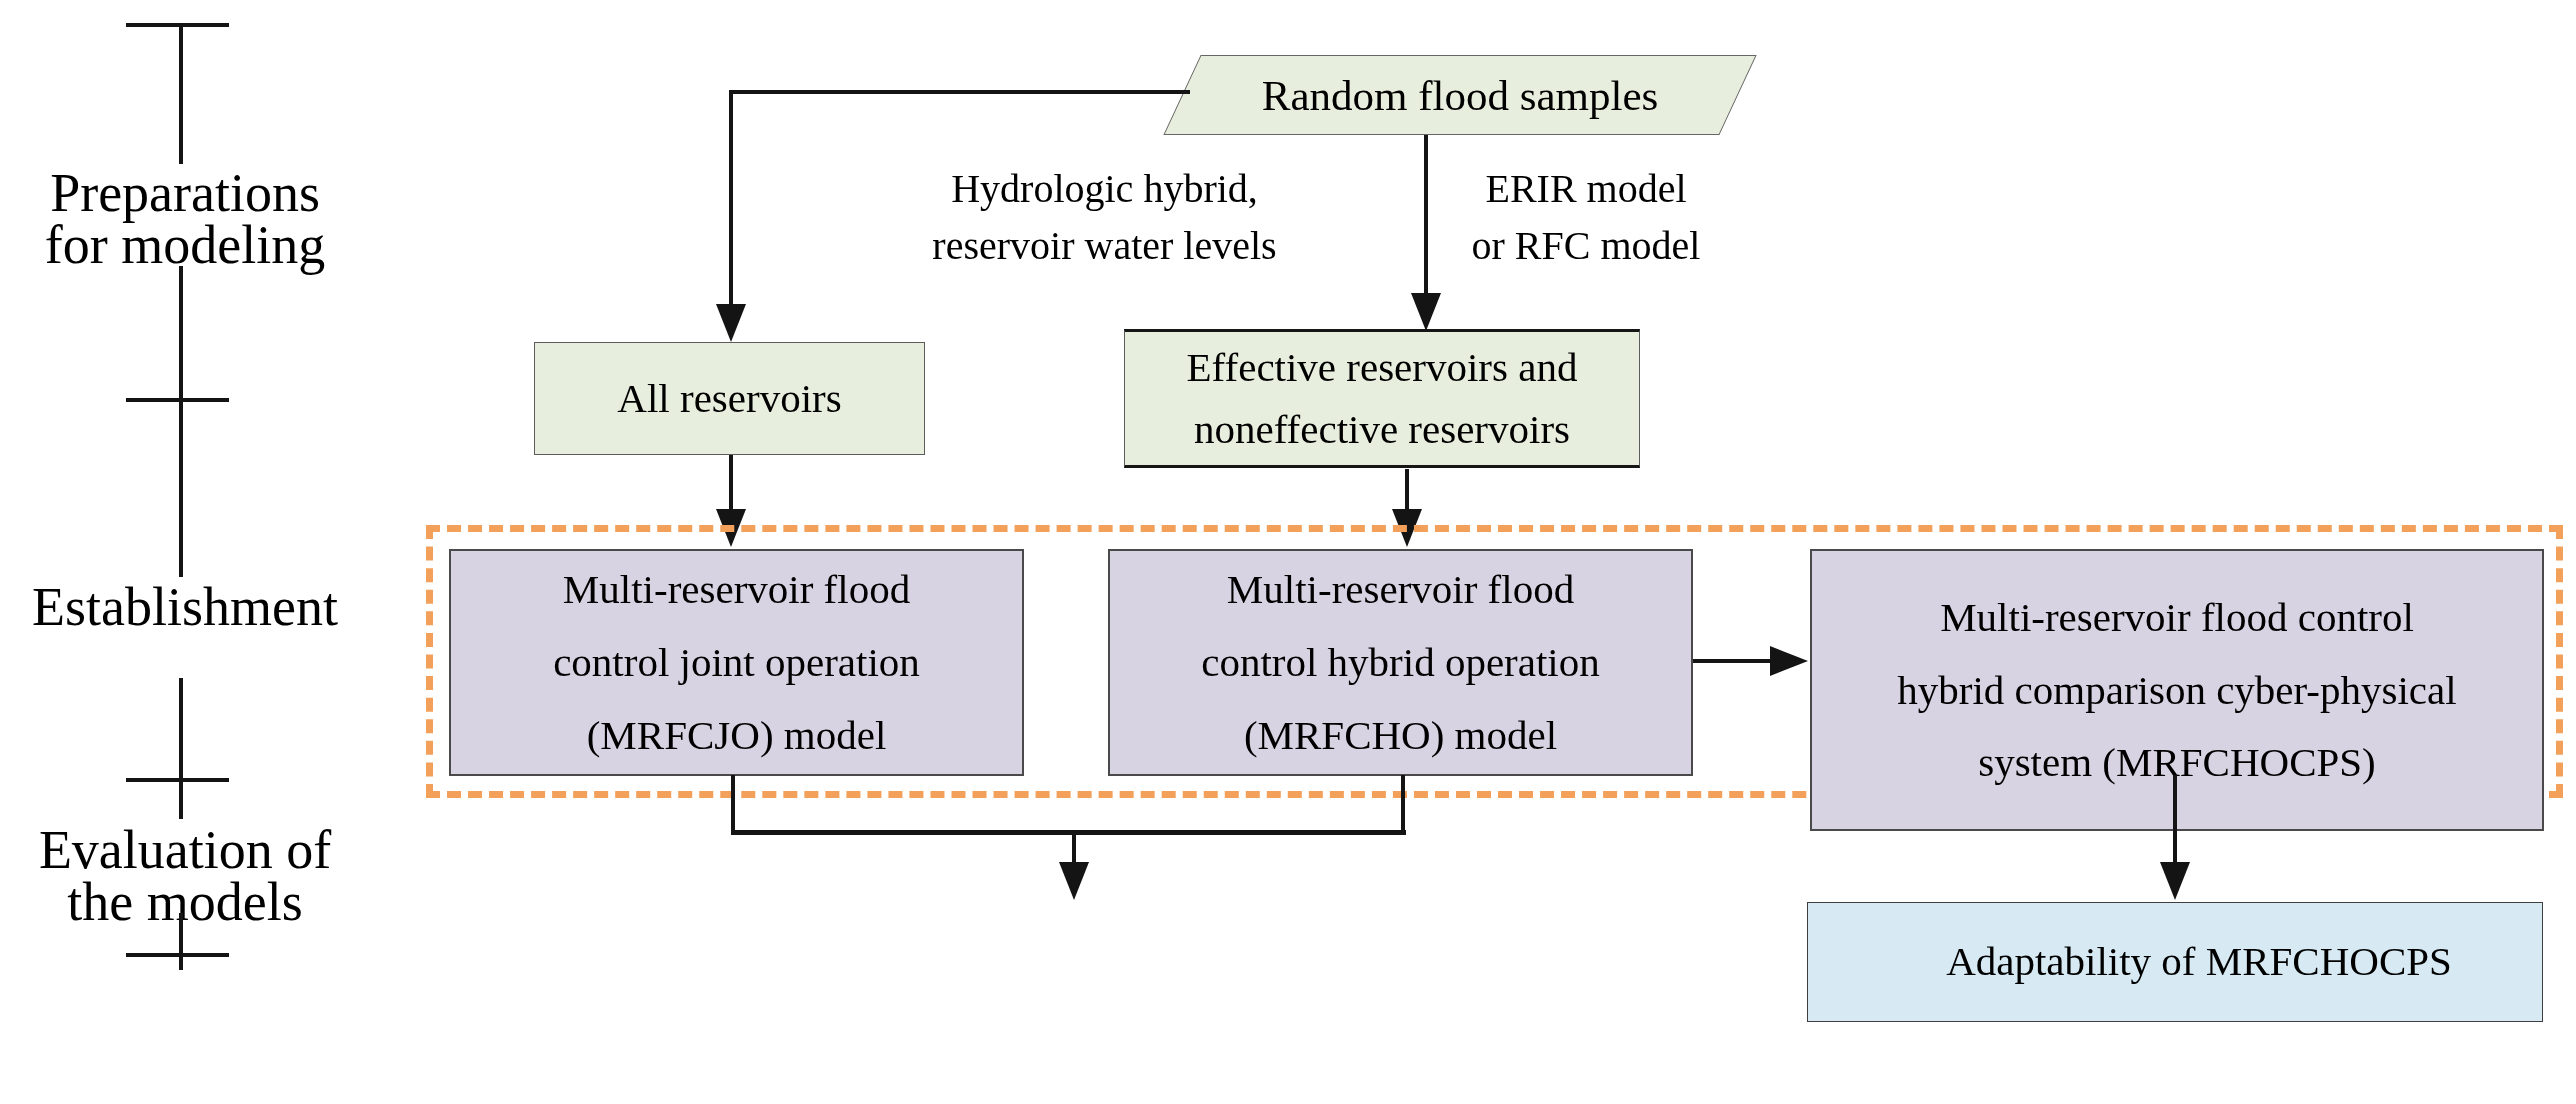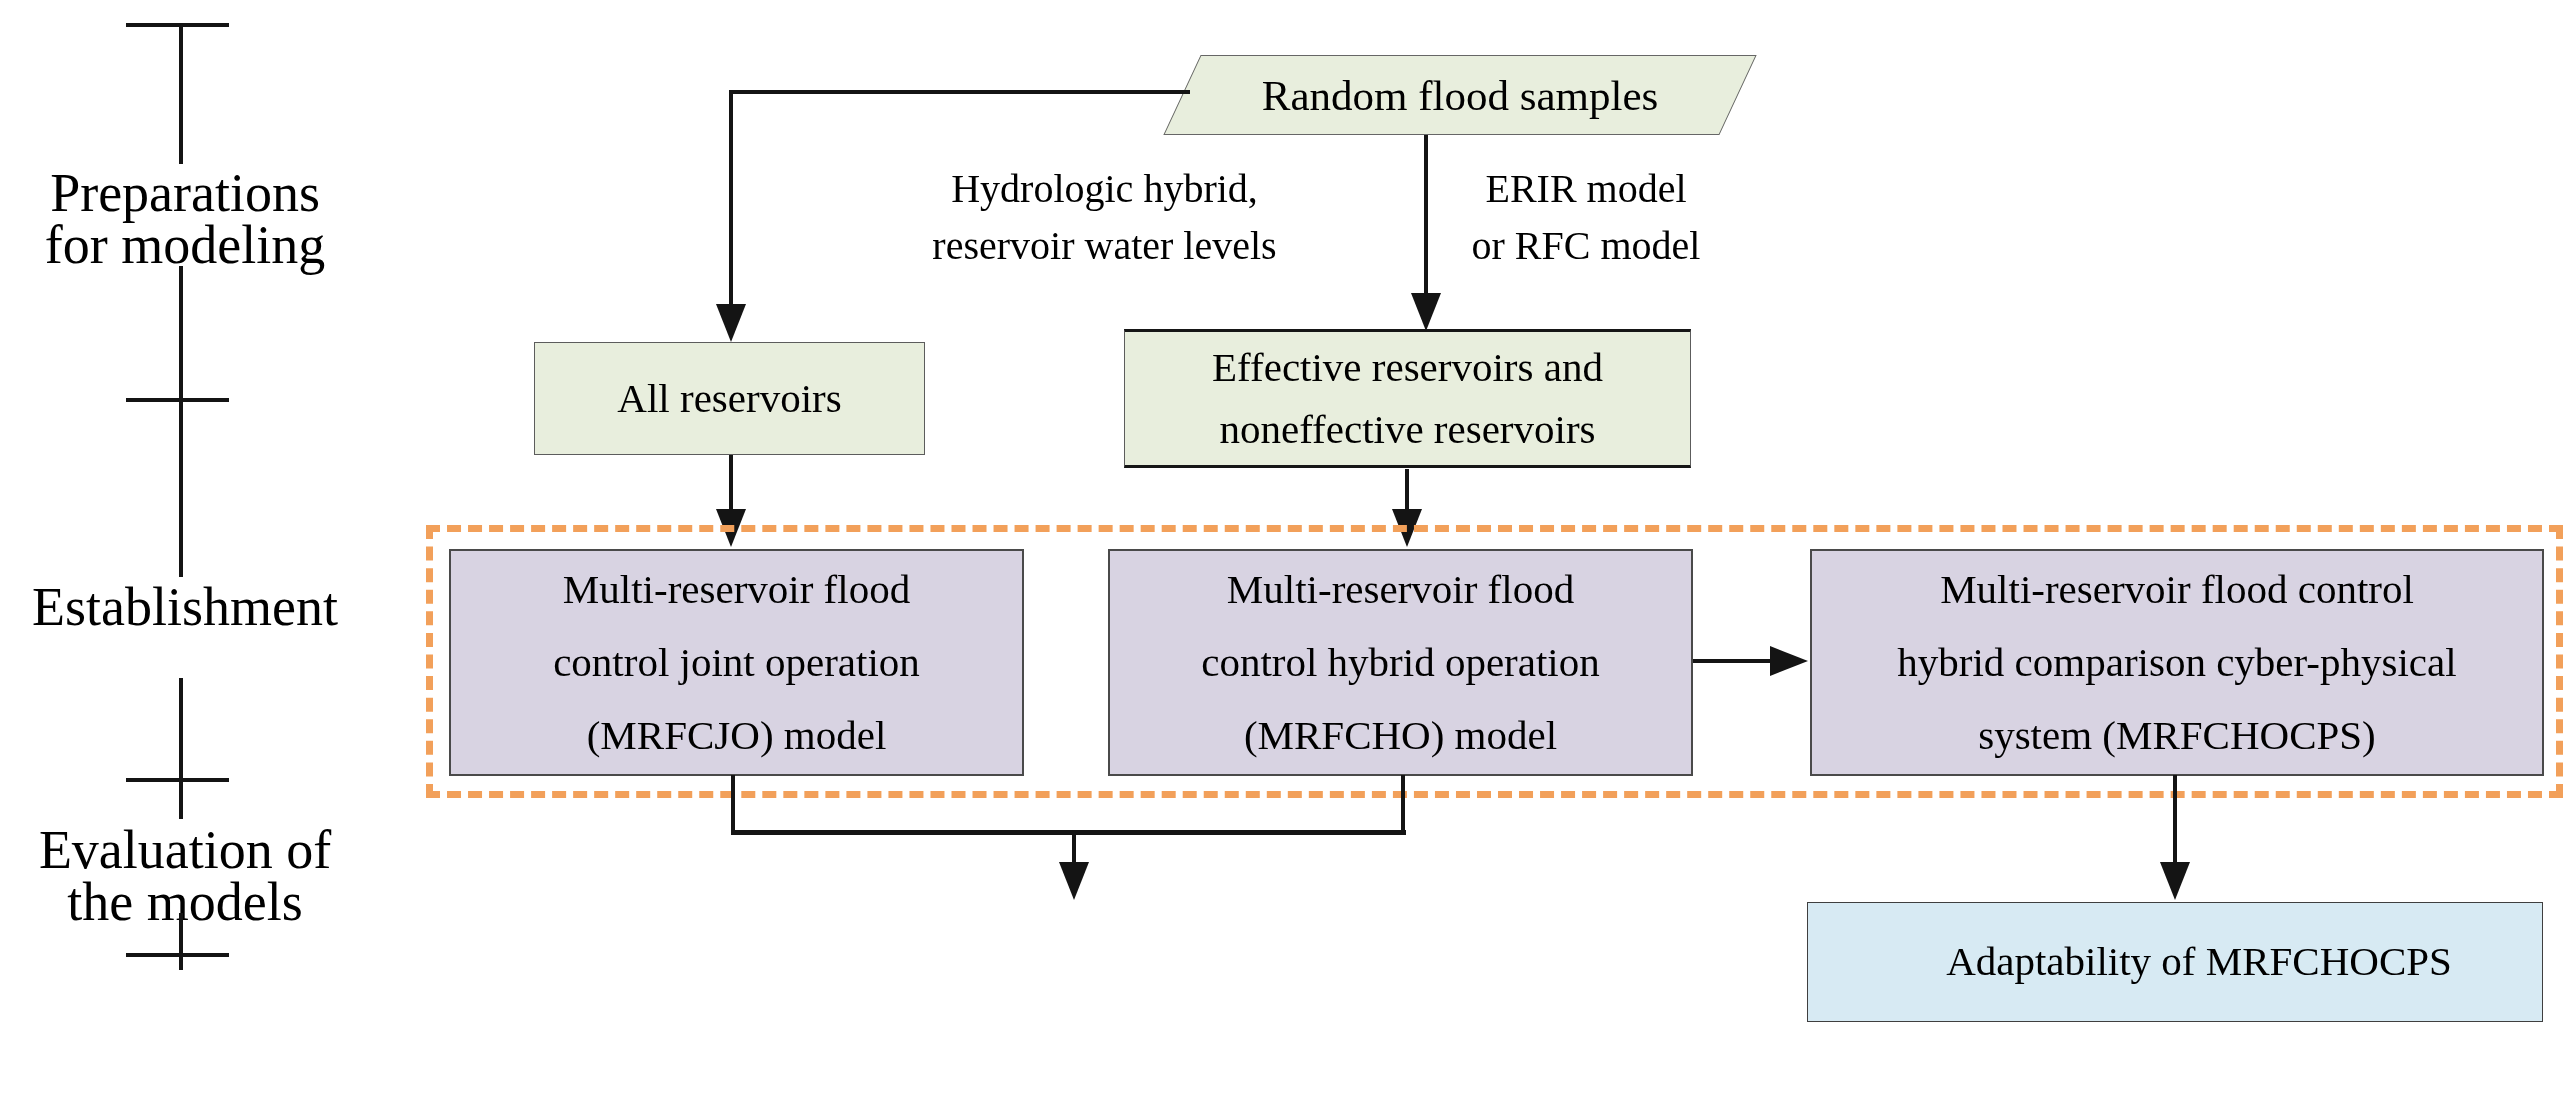--- a/index.html
+++ b/index.html
@@ -85,21 +85,21 @@
     <div>reservoir water levels</div>
   </div>
   <div class="edge-label" style="left:1408px;top:160px;width:356px;">
     <div>ERIR model</div>
     <div>or RFC model</div>
   </div>
 
   <div class="box green-box" style="left:534px;top:342px;width:391px;height:113px;">
     <div>All reservoirs</div>
   </div>
-  <div class="box green-box heavy" style="left:1124px;top:329px;width:567px;height:139px;">
+  <div class="box green-box heavy" style="left:1124px;top:329px;width:516px;height:139px;">
     <div>Effective reservoirs and</div>
     <div>noneffective reservoirs</div>
   </div>
 
   <div class="line" style="left:729px;top:455px;width:3.5px;height:57px;"></div>
   <div class="arrow-down" style="left:716px;top:509px;"></div>
   <div class="line" style="left:1405px;top:469px;width:3.5px;height:43px;"></div>
   <div class="arrow-down" style="left:1392px;top:509px;"></div>
 
   <div class="dashed-frame"></div>
@@ -107,21 +107,21 @@
   <div class="box purple-box" style="left:449px;top:549px;width:575px;height:227px;">
     <div>Multi-reservoir flood</div>
     <div>control joint operation</div>
     <div>(MRFCJO) model</div>
   </div>
   <div class="box purple-box" style="left:1108px;top:549px;width:585px;height:227px;">
     <div>Multi-reservoir flood</div>
     <div>control hybrid operation</div>
     <div>(MRFCHO) model</div>
   </div>
-  <div class="box purple-box" style="left:1810px;top:549px;width:734px;height:227px;">
+  <div class="box purple-box" style="left:1810px;top:549px;width:734px;height:282px;">
     <div>Multi-reservoir flood control</div>
     <div>hybrid comparison cyber-physical</div>
     <div>system (MRFCHOCPS)</div>
   </div>
 
   <div class="line" style="left:1693px;top:659px;width:81px;height:4.3px;"></div>
   <div class="arrow-right" style="left:1770px;top:646px;"></div>
 
   <div class="line" style="left:731px;top:775px;width:4.3px;height:60px;"></div>
   <div class="line" style="left:1401px;top:775px;width:4.3px;height:60px;"></div>

